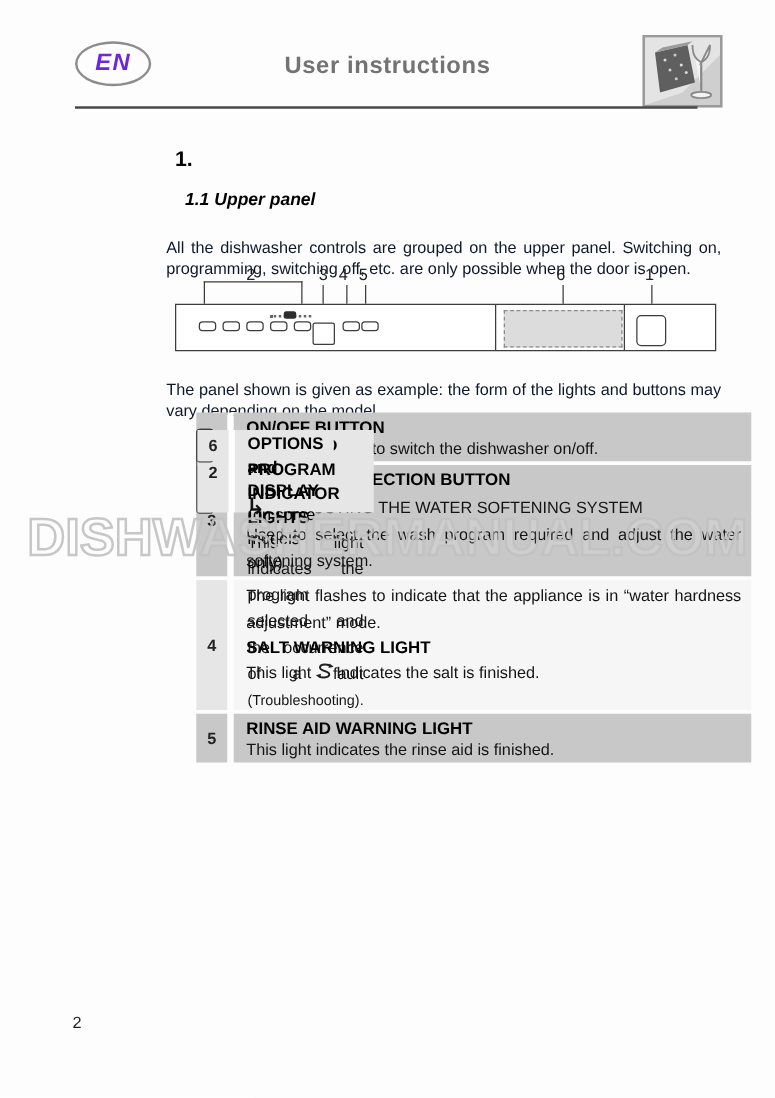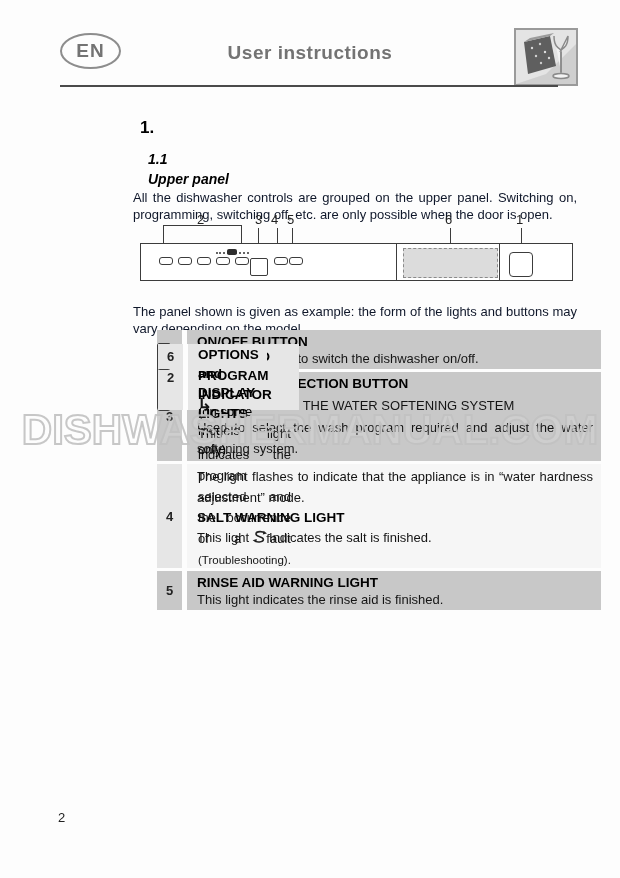--- a/index.html
+++ b/index.html
@@ -6,36 +6,36 @@
   .page{
     position:relative;width:620px;height:878px;background:#fdfdfd;
     font-family:"Liberation Sans","DejaVu Sans",sans-serif;color:#1a1a1a;
     overflow:hidden;
   }
   
   .lang-badge{
     position:absolute;left:60px;top:33px;width:57px;height:32px;
     border:2px solid #8d8d8d;border-radius:50%;
     display:flex;align-items:center;justify-content:center;
-    font-size:19px;font-weight:bold;color:#737373;letter-spacing:1px;
+    font-size:19px;font-weight:bold;color:#6d28d9;letter-spacing:1px;font-style:italic;
   }
   .header-title{
     position:absolute;left:0;right:0;top:42px;text-align:center;
     font-size:19px;font-weight:bold;color:#737373;letter-spacing:.5px;
   }
   .logo{
     position:absolute;left:514px;top:28px;width:64px;height:58px;
     border:2px solid #9a9a9a;background:#e8e8e8;box-sizing:border-box;
   }
   .header-rule{position:absolute;left:60px;top:85px;width:498px;height:2px;background:#4a4a4a;}
   
   .sec-title{position:absolute;left:140px;top:118px;display:flex;gap:15px;
     font-size:17px;font-weight:bold;color:#000;}
   .subsec-title{position:absolute;left:148px;top:151px;display:flex;gap:4px;
-    font-size:14px;font-weight:bold;font-style:italic;color:#000;flex-direction:column;}
+    font-size:14px;font-weight:bold;font-style:italic;color:#000;}
   .para{position:absolute;left:133px;width:444px;font-size:13px;line-height:17px;
     text-align:justify;color:#0f172a;}
   .para.intro{top:176px;}
   .para.panel-note{top:290px;}
   
   .diagram{position:absolute;left:133px;top:212px;width:444px;height:80px;}
   .panel{position:absolute;left:7px;top:31px;width:433px;height:38px;
     border:1px solid #3c3c3c;background:#fff;box-sizing:border-box;}
   .panel .divider{position:absolute;top:0;width:1px;height:100%;background:#3c3c3c;}
   .light{position:absolute;top:13px;width:12px;height:6px;border:1px solid #3c3c3c;

